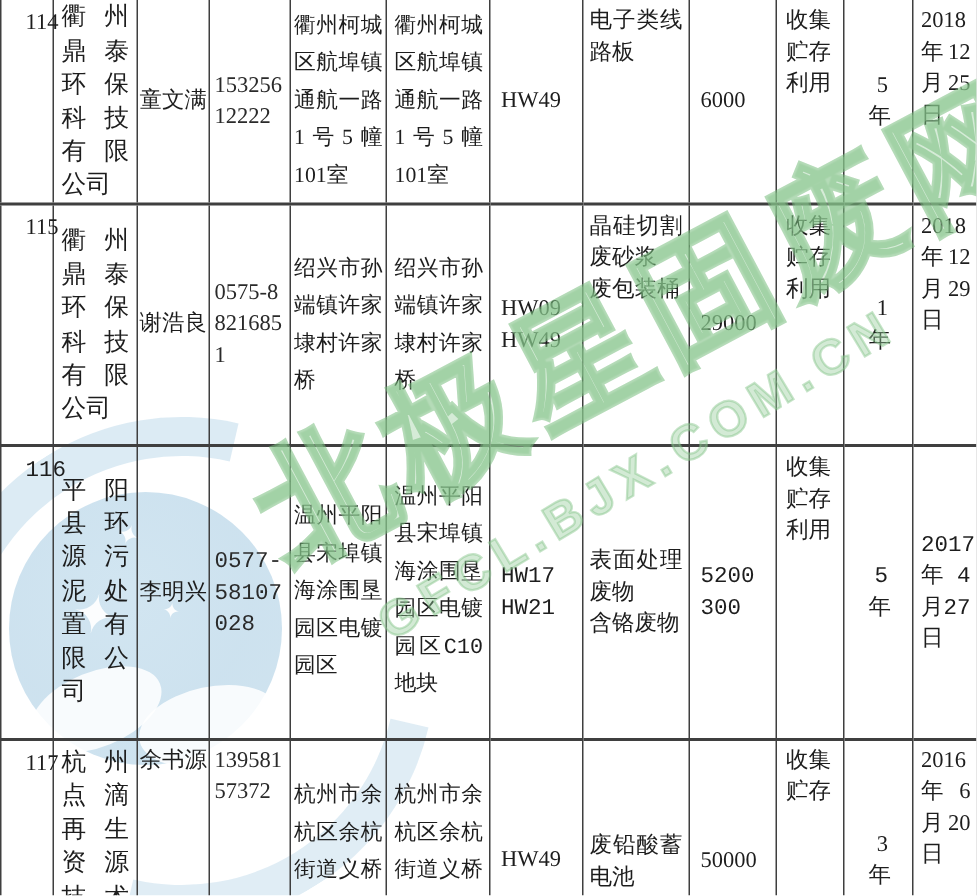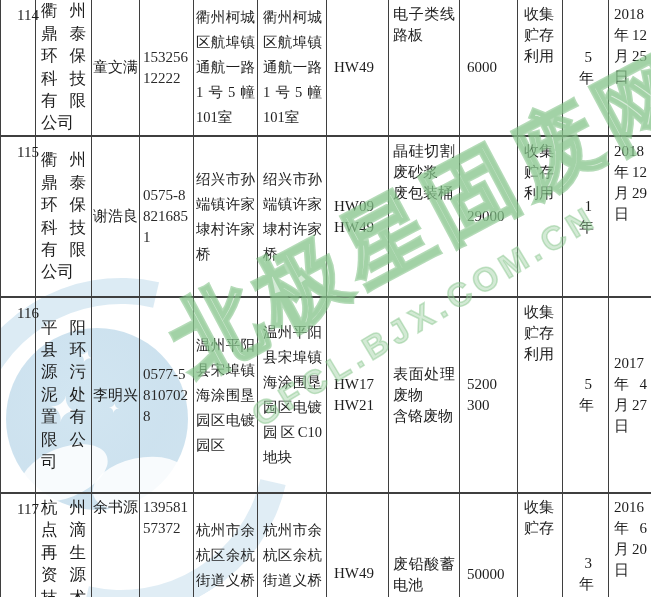--- a/index.html
+++ b/index.html
@@ -36,21 +36,21 @@
   table {
     position:relative; z-index:1; border-collapse:collapse; table-layout:fixed;
     width:651px; background:transparent;
   }
   td {
     border:1px solid #3f3f3f; border-top-width:2px;
     vertical-align:middle; font-size:15px; line-height:21px;
     padding:2px 16px; overflow:visible; word-break:normal;
   }
   tr.r0 td { border-top:none; }
-  tr.r0 { height:136px; } tr.r1 { height:161px; } tr.r2 { height:196px; } tr.r3 { height:160px; }
+  tr.r0 { height:136px; } tr.r1 { height:161px; } tr.r2 { height:196px;font-family:Liberation Mono, monospace; } tr.r3 { height:160px; }
 
   .c-no      { text-align:center; vertical-align:top; padding-top:5px; }
   .c-company { font-size:16.5px; line-height:22.4px; text-align:justify; text-justify:inter-ideograph; padding:0 5px; }
   .c-contact { text-align:center; padding:0 1px;margin-top:28px; }
   .c-phone   { text-align:left; padding:0 3px; word-break:break-all; color:#2a2a2a; }
   .c-addr    { font-size:14.5px; line-height:25px; text-align:justify; text-justify:inter-ideograph; padding:0 2px; }
   .c-addr2   { padding:0 4px 0 5px; }
   .c-code    { text-align:left; padding-left:7px; white-space:pre-line; }
   .c-waste   { text-align:justify; text-justify:inter-ideograph; padding:0 4px; white-space:pre-line; }
   .c-qty     { text-align:left; padding:0 4px 0 7px; white-space:pre-line; }

